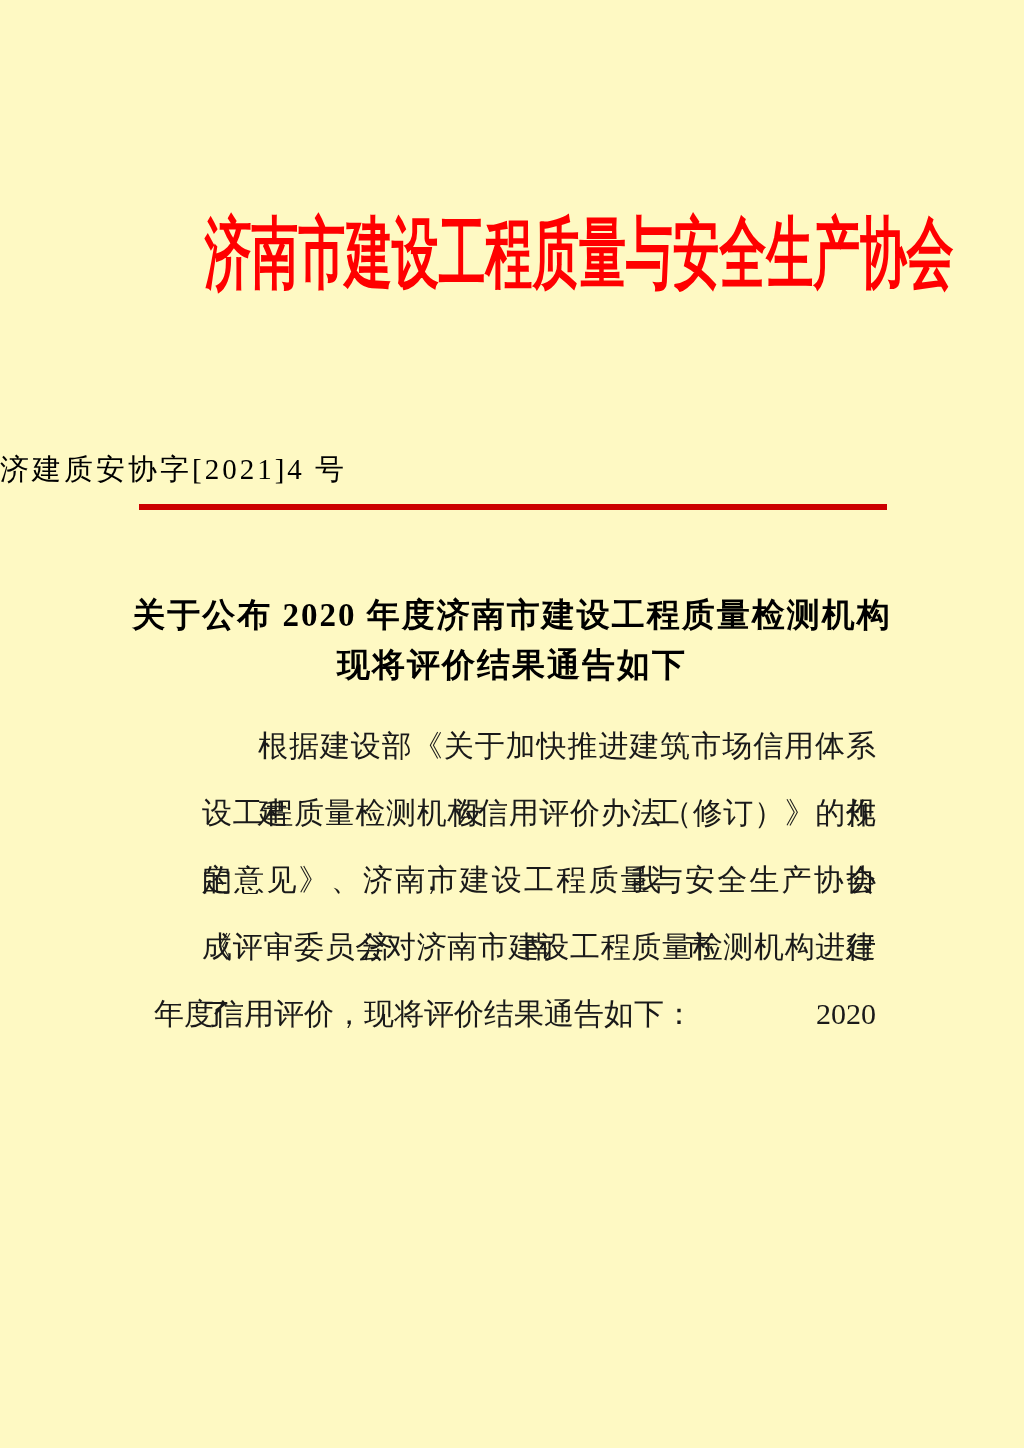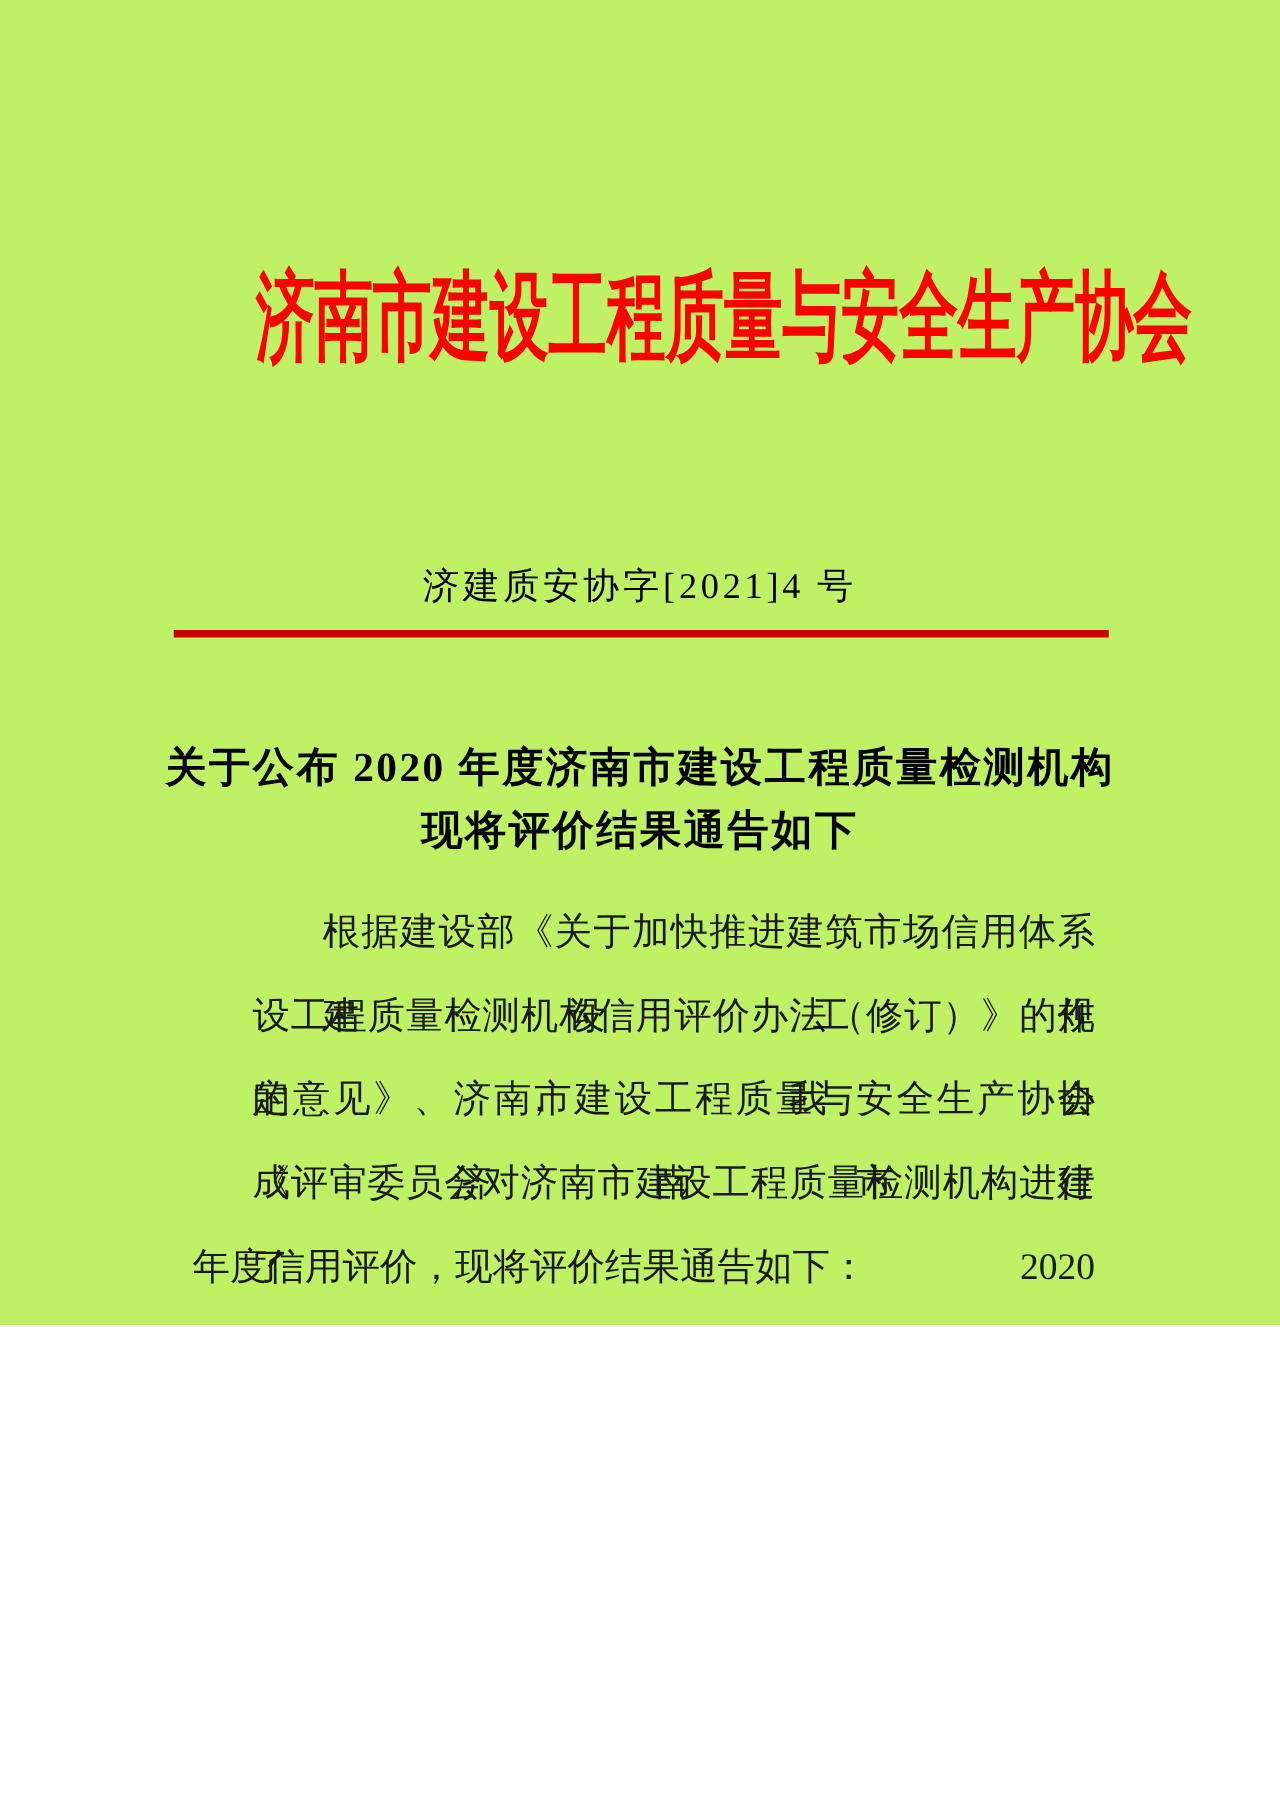--- a/index.html
+++ b/index.html
@@ -3,22 +3,22 @@
 <meta charset="utf-8">
 <style>
   html, body {
     margin: 0;
     padding: 0;
     background: #ffffff;
   }
   .page {
     position: relative;
     width: 1024px;
-    height: 1060px;
-    background: #bef264;
+    height: 1448px;
+    background: #fef9c3;
     overflow: hidden;
     font-family: "Liberation Serif", "DejaVu Serif", serif;
     color: #000000;
   }
   .org-title {
     position: absolute;
     top: 198px;
     left: 0;
     width: 100%;
     margin: 0;
@@ -31,21 +31,21 @@
     transform: scaleX(0.60);
     transform-origin: 50% 50%;
     letter-spacing: 0px;
     font-family: "Liberation Serif", "DejaVu Serif", serif;
   }
   .doc-number {
     position: absolute;
     top: 448px;
     left: 0;
     width: 100%;
-    text-align: center;
+    text-align: left;
     font-size: 29px;
     line-height: 42px;
     letter-spacing: 3px;
     color: #000000;
   }
   .red-divider {
     position: absolute;
     top: 504px;
     left: 139px;
     width: 748px;

